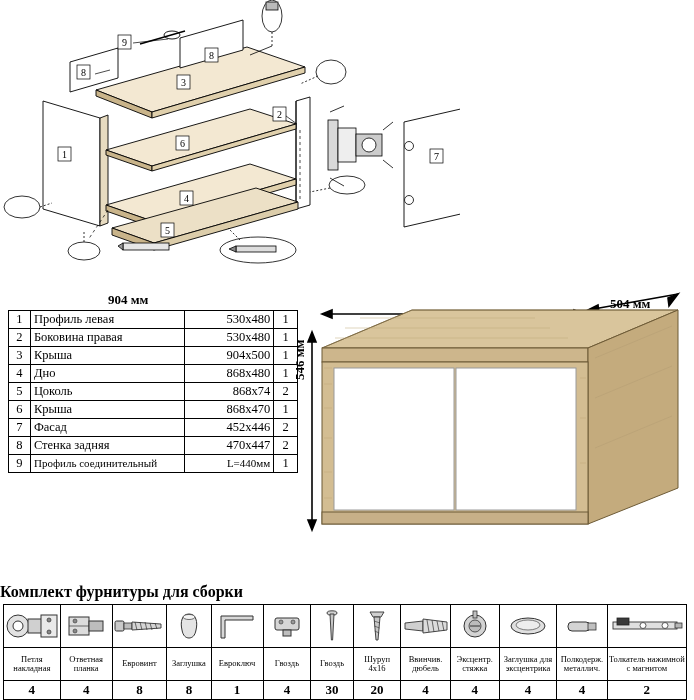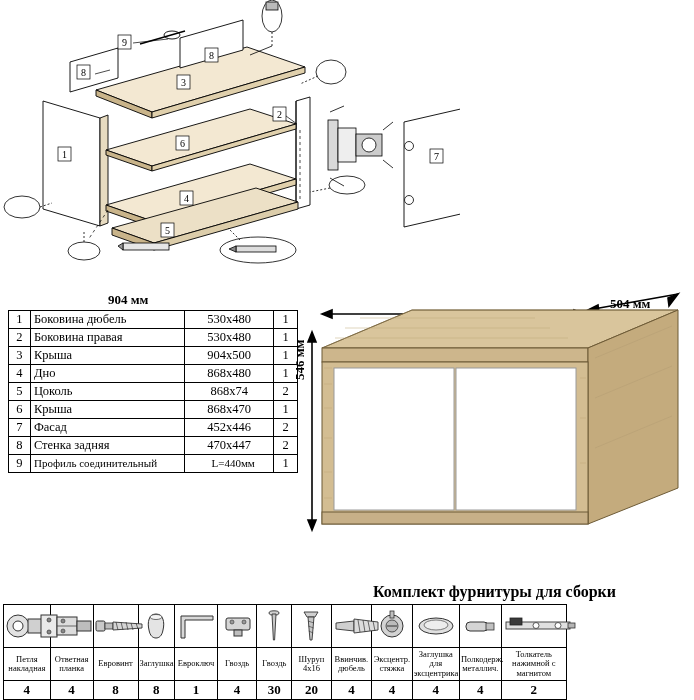--- a/index.html
+++ b/index.html
@@ -26,21 +26,21 @@
   .parts-table td{
     border:1px solid #000;
     padding:1px 3px;
     height:15px;
     line-height:15px;
     white-space:nowrap;
     overflow:hidden;
   }
   .parts-table td.num{width:16px;text-align:center;}
   .parts-table td.name{width:150px;text-align:left;}
-  .parts-table td.size{width:78px;text-align:center;}
+  .parts-table td.size{width:78px;text-align:right;}
   .parts-table td.qty{width:18px;text-align:center;}
   .parts-table tr.small td.name{font-size:11px;}
   .parts-table tr.small td.size{font-size:11px;padding-left:11px;}
 
   
   .cabinet-wrap{position:absolute;left:300px;top:288px;width:394px;height:260px;}
   .dim-label{
     position:absolute;font-weight:bold;font-size:13px;
     font-family:"Liberation Serif", serif;
   }
@@ -49,24 +49,24 @@
   .dim-h{
     left:292px;top:380px;
     transform:rotate(-90deg);
     transform-origin:left top;
     white-space:nowrap;
   }
 
   
   .hw-title{
     position:absolute;left:0;top:583px;width:616px;
-    text-align:right;font-size:16px;font-weight:bold;
+    text-align:left;font-size:16px;font-weight:bold;
   }
   .hw-table{
-    position:absolute;left:3px;top:604px;width:564px;
+    position:absolute;left:3px;top:604px;width:684px;
     border-collapse:collapse;
     table-layout:fixed;
   }
   .hw-table td{
     border:1px solid #000;
     text-align:center;
     vertical-align:middle;
     padding:0;
   }
   .hw-table tr.icons td{height:42px;}
@@ -216,21 +216,21 @@
         <rect x="118" y="35" width="13" height="14" fill="#fff" stroke="#000" stroke-width="0.7"></rect>
         <text x="124.5" y="45.5" text-anchor="middle">9</text>
       </g>
     </svg>
   </div>
 
   <table class="parts-table">
     <tbody>
       <tr>
         <td class="num">1</td>
-        <td class="name">Боковина дюбель</td>
+        <td class="name">Профиль левая</td>
         <td class="size">530х480</td>
         <td class="qty">1</td>
       </tr>
       <tr>
         <td class="num">2</td>
         <td class="name">Боковина правая</td>
         <td class="size">530х480</td>
         <td class="qty">1</td>
       </tr>
       <tr>

